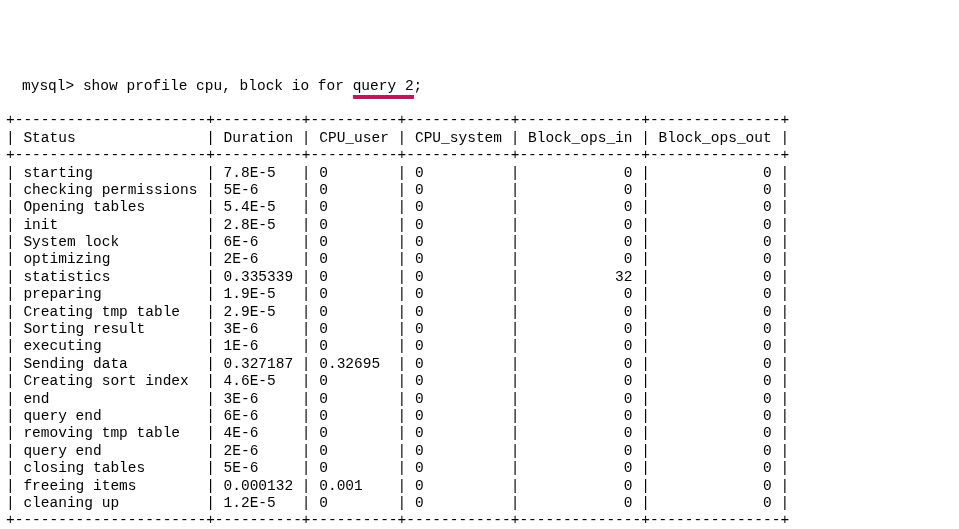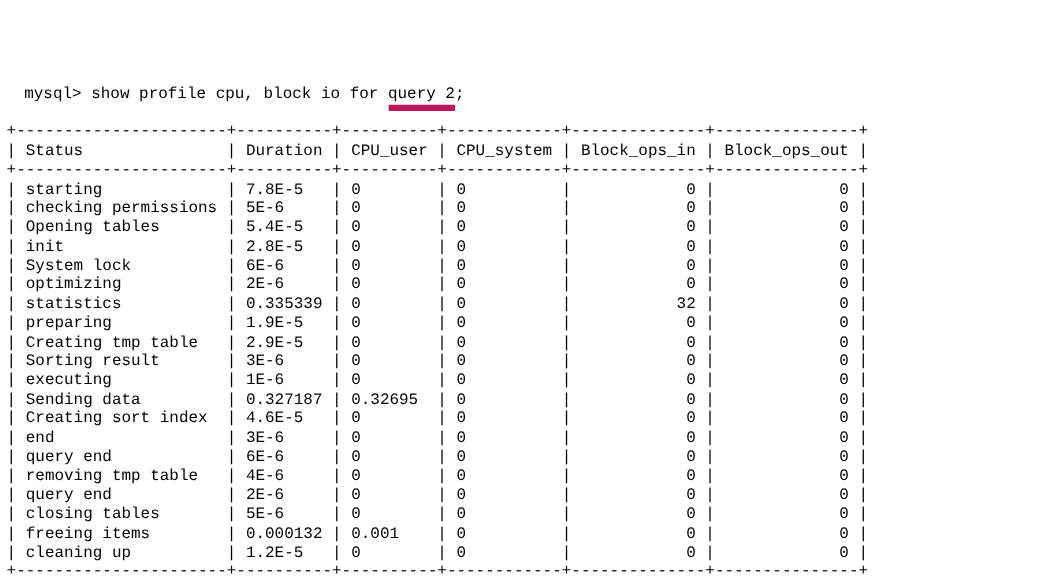--- a/index.html
+++ b/index.html
@@ -7,21 +7,21 @@
     padding: 8px 6px;
     background: #fff;
     font-family: Consolas, "Courier New", monospace;
     font-size: 14.5px;
     line-height: 1.2;
     white-space: pre;
     color: #000;
   }
   #out { white-space: pre; }
   .hl {
-    border-bottom: 6px solid #be185d;
+    border-bottom: 4px solid #be185d;
     border-radius: 1px;
     padding-bottom: 1px;
   }
   .prompt { color: #000; padding-left: 16px; }
 </style>
 </head>
 <body>
 
 
 

